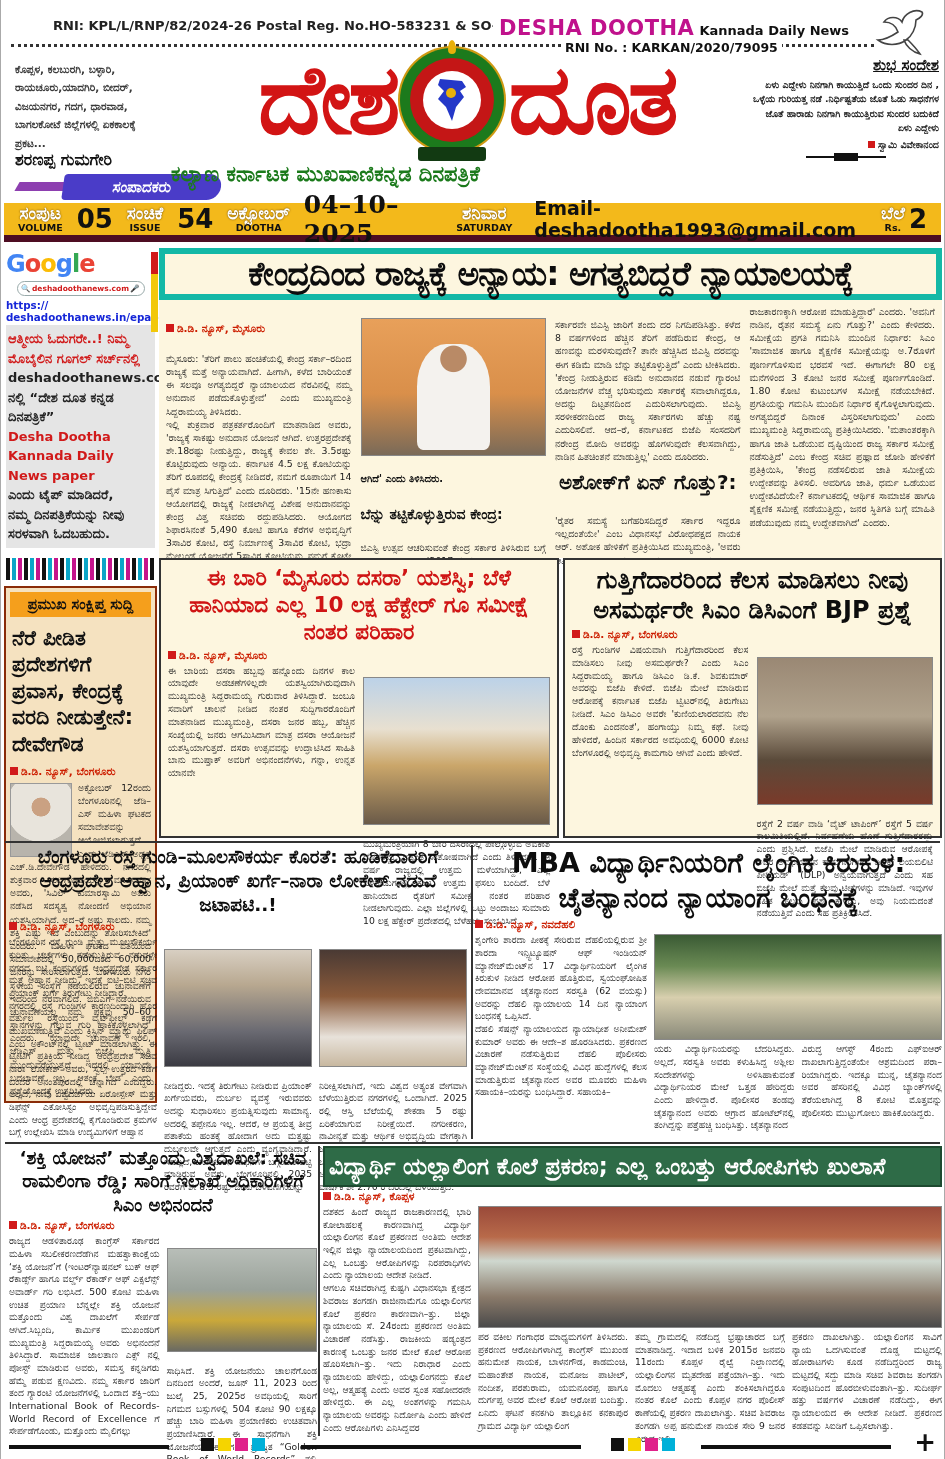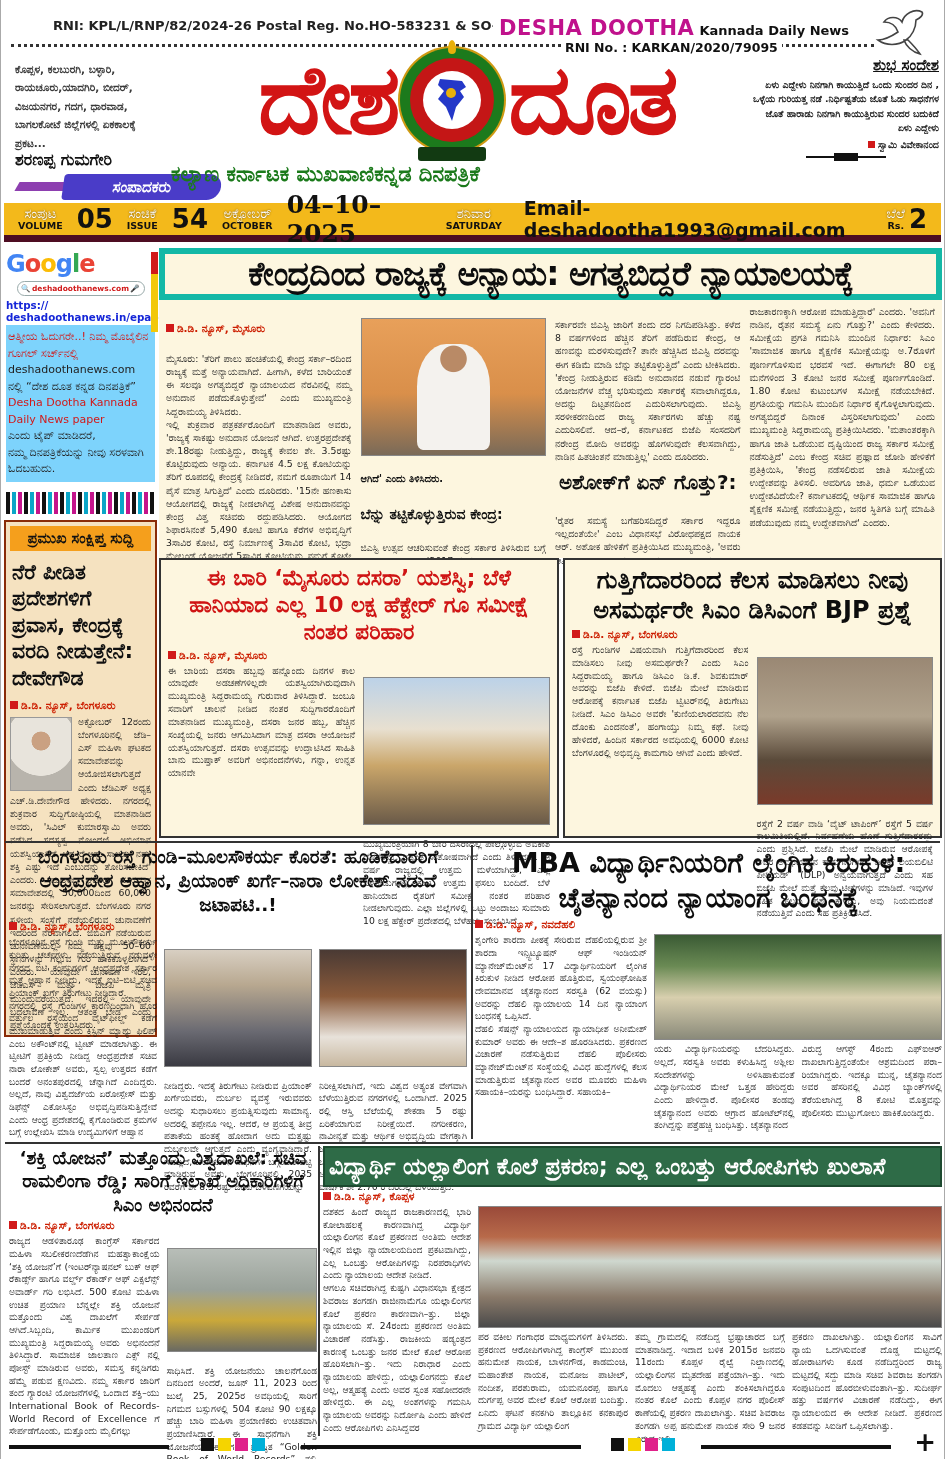--- a/index.html
+++ b/index.html
@@ -42,36 +42,36 @@
   .msg-body { font-size:9.3px; font-weight:bold; color:#222; line-height:1.55; }
   .msg-author { margin-top:3px; font-size:9.5px; font-weight:bold; color:#222; }
   .redsq { display:inline-block; width:7px; height:7px; background:#d11a1a; margin-right:3px; }
   .msg-divider { margin:5px auto 0; width:80px; border-top:2px solid #111; position:relative; }
   .msg-divider i { position:absolute; left:28px; top:-5px; width:24px; height:8px; background:#111; }
 
   
   .datebar { position:absolute; top:203px; left:3px; right:3px; height:39px; background:#f3b91b;
              border-bottom:7px solid #4d0d22; display:flex; align-items:center; padding:0 14px; gap:14px; }
   .db-label { display:flex; flex-direction:column; align-items:center; line-height:1.1; }
-  .db-kn { color:#fff; font-weight:normal; font-size:13px; text-shadow:0 0 2px #5a3a00; }
+  .db-kn { color:#fff; font-weight:bold; font-size:17px; text-shadow:0 0 2px #5a3a00; }
   .db-en { color:#111; font-weight:bold; font-size:9.5px; }
   .db-num { font-size:26px; font-weight:bold; color:#111; }
   .db-date { font-size:25px; font-weight:bold; color:#111; font-family:"DejaVu Serif", serif; }
   .db-email { font-size:19px; font-weight:bold; color:#111; margin-left:8px; }
   .db-price { margin-left:auto; display:flex; align-items:center; gap:4px; }
 
   
   .sidebar { position:absolute; left:3px; top:248px; width:153px; }
   .google-box { background:#fff; text-align:left; padding:2px 2px 4px; }
   .g-logo { font-size:24px; font-weight:bold; letter-spacing:-1px; }
   .g-b{color:#4285F4}.g-r{color:#EA4335}.g-y{color:#FBBC05}.g-g{color:#34A853}
   .g-search { margin:3px auto; width:128px; border:1px solid #9aa; border-radius:11px; font-size:7.5px;
               color:#d11a1a; font-weight:bold; padding:2px 4px; display:flex; align-items:center; justify-content:space-between;}
   .g-url { color:#1526d8; font-weight:bold; font-size:10.3px; margin:2px 0; }
-  .g-promo { background:#7dd3fc; padding:4px 2px; font-size:11px; font-weight:normal; line-height:1.5; }
+  .g-promo { background:#e5e5e5; padding:4px 2px; font-size:13px; font-weight:bold; line-height:1.5; }
   .promo-red { color:#d11a1a; } .promo-dark { color:#222; }
   .barcode { height:22px; margin:6px 2px;
      background:repeating-linear-gradient(90deg,#111 0 4px,#fff 4px 6px,#0aa6c8 6px 10px,#fff 10px 12px,#c4148c 12px 16px,#fff 16px 18px); }
   .brief-box { border:2px solid #8a2c08; background:#f5e2c0; padding:4px; }
   .brief-head { background:#f59f1c; color:#111; font-weight:bold; font-size:14.5px; text-align:center; padding:4px 2px; }
   .brief-hl { font-size:20.5px; font-weight:bold; color:#111; line-height:1.3; padding:8px 2px 4px; }
   .byline { color:#cc1e00; font-weight:bold; font-size:10.5px; margin:3px 0; }
   .byline .redsq { width:8px; height:8px; }
   .brief-photo { float:left; width:62px; height:74px; margin:2px 6px 2px 0;
      background:radial-gradient(circle at 50% 32%, #caa182 16%, #e8e4dc 17% 60%, #b8b4ac 61%); border:1px solid #999;}
@@ -203,21 +203,21 @@
         <span class="db-en">VOLUME</span>
     </span>
     <span class="db-num">05</span>
     <span class="db-label">
       <span class="db-kn">ಸಂಚಿಕೆ</span>
         <span class="db-en">ISSUE</span>
     </span>
     <span class="db-num">54</span>
     <span class="db-label">
       <span class="db-kn">ಅಕ್ಟೋಬರ್</span>
-        <span class="db-en">OCTOBER</span>
+        <span class="db-en">DOOTHA</span>
     </span>
     <span class="db-date">04–10–2025</span>
     <span class="db-label">
       <span class="db-kn">ಶನಿವಾರ</span>
         <span class="db-en">SATURDAY</span>
     </span>
     <span class="db-email">Email- deshadootha1993@gmail.com</span>
     <span class="db-price">
       <span class="db-label">
           <span class="db-kn">ಬೆಲೆ</span>

